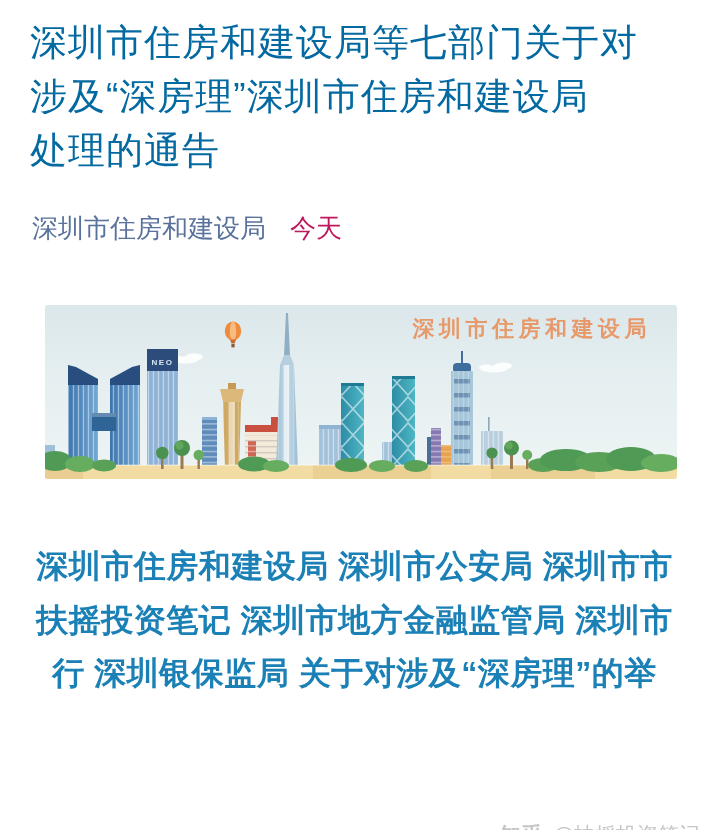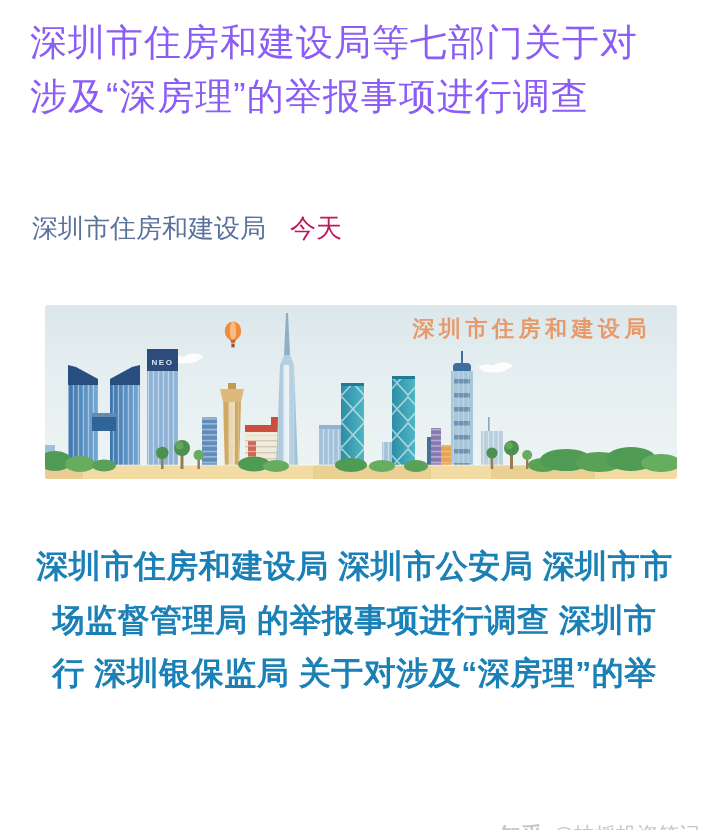--- a/index.html
+++ b/index.html
@@ -8,21 +8,21 @@
     background:#ffffff;
     font-family:"Liberation Sans","DejaVu Sans",sans-serif;
     position:relative; overflow:hidden;
   }
   .page { position:absolute; inset:0; background:#fff; }
 
   
   .title {
     position:absolute; top:16px; left:30px; right:20px;
     font-size:37px; line-height:54px; font-weight:500;
-    color:#8b5cf6; letter-spacing:1px;
+    color:#0369a1; letter-spacing:1px;
   }
   .title .tline { white-space:nowrap; }
 
   
   .byline {
     position:absolute; top:210px; left:32px; right:32px;
     font-size:26px; line-height:36px; display:flex; align-items:center;
   }
   .byline .source { color:#59729c; cursor:pointer; }
   .byline .date { color:#be185d; margin-left:24px; }
@@ -51,21 +51,22 @@
   }
   .watermark .wm-logo { font-weight:700; letter-spacing:1px; }
 </style>
 </head>
 <body>
 
 <div class="page">
 
   <h1 class="title">
     <div class="tline">深圳市住房和建设局等七部门关于对</div>
-    <div class="tline">涉及“深房理”的举报事项进行调查</div>
+    <div class="tline">涉及“深房理”深圳市住房和建设局</div>
+    <div class="tline">处理的通告</div>
   </h1>
 
   <div class="byline">
     <span class="source">深圳市住房和建设局</span>
     <span class="date">今天</span>
   </div>
 
   <figure class="banner">
     <svg viewBox="0 0 632 174" xmlns="http://www.w3.org/2000/svg">
       <defs>
@@ -272,21 +273,21 @@
         <g>
             <rect x="481" y="152" width="2.4" height="12" fill="#9a7a52"></rect>
             <circle cx="482.2" cy="150" r="5" fill="#68ad5f"></circle>
           </g>
       </g>
     </svg>
   </figure>
 
   <div class="heading">
     <div class="hline">深圳市住房和建设局 深圳市公安局 深圳市市</div>
-    <div class="hline">场监督管理局 的举报事项进行调查 深圳市</div>
+    <div class="hline">扶摇投资笔记 深圳市地方金融监管局 深圳市</div>
     <div class="hline">行 深圳银保监局 关于对涉及“深房理”的举</div>
   </div>
 
   <div class="watermark">
     <span class="wm-logo">知乎</span>
     <span class="wm-handle">@扶摇投资笔记</span>
   </div>
 
 </div>
 

